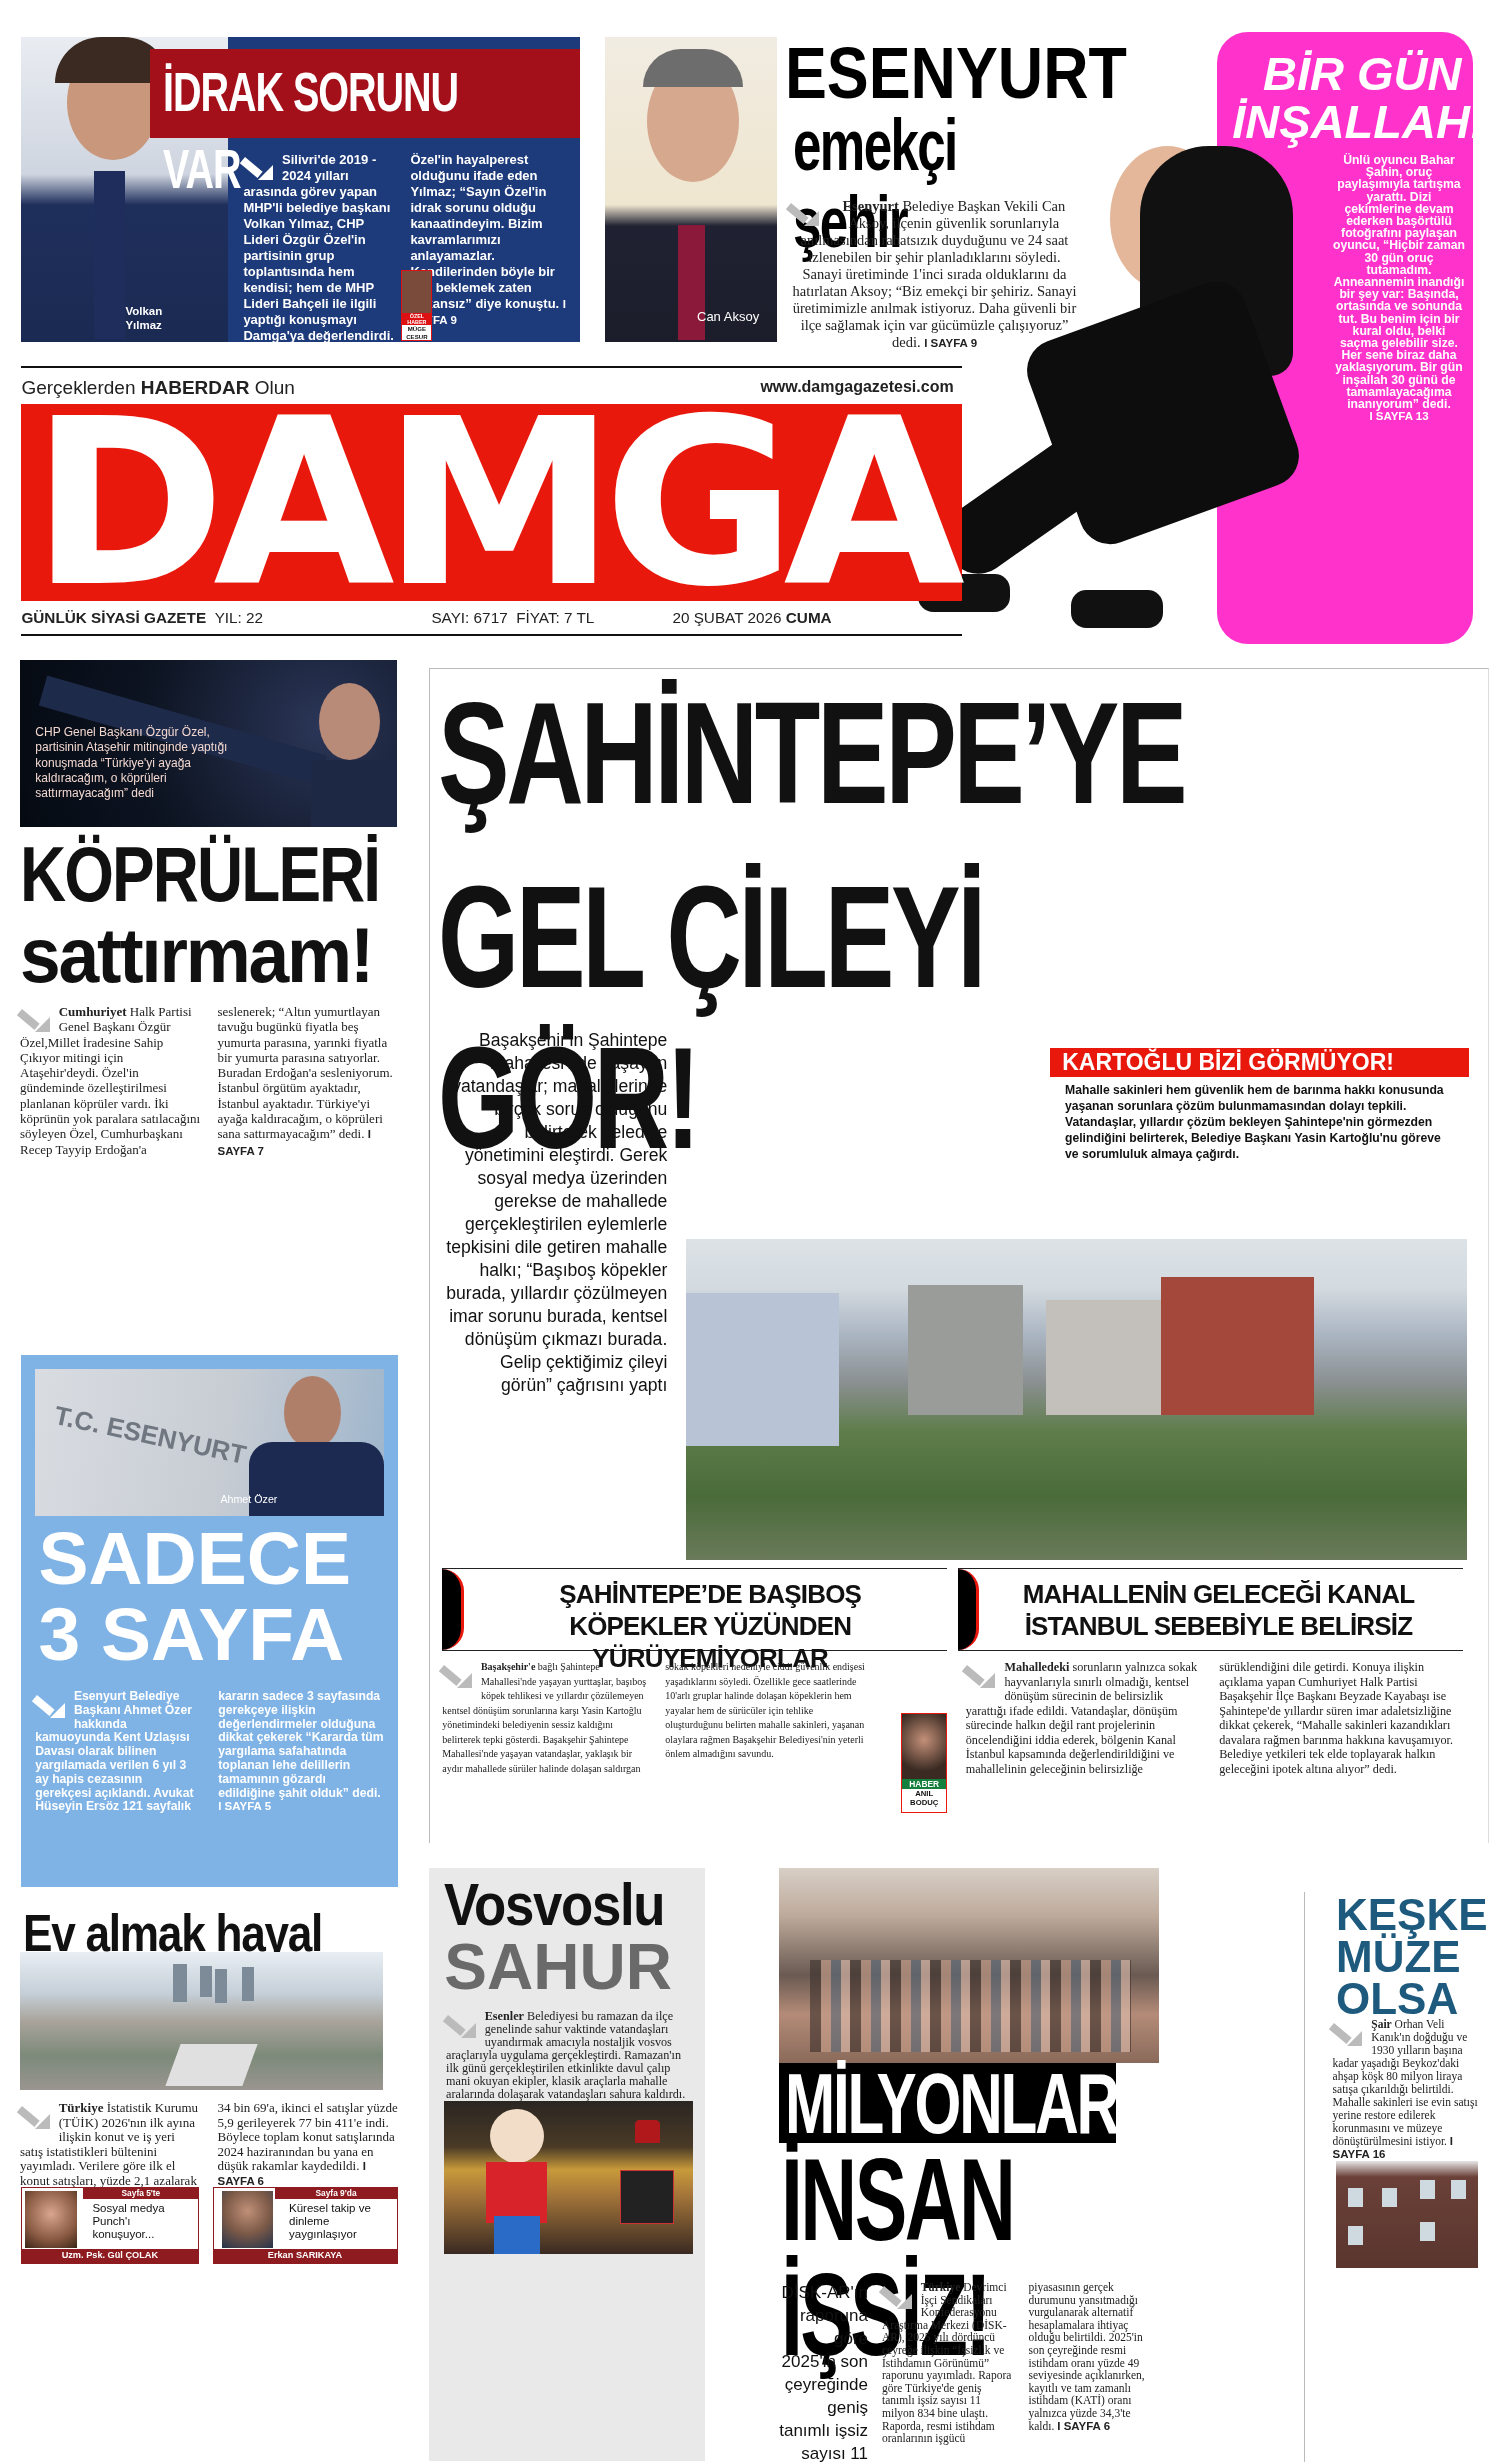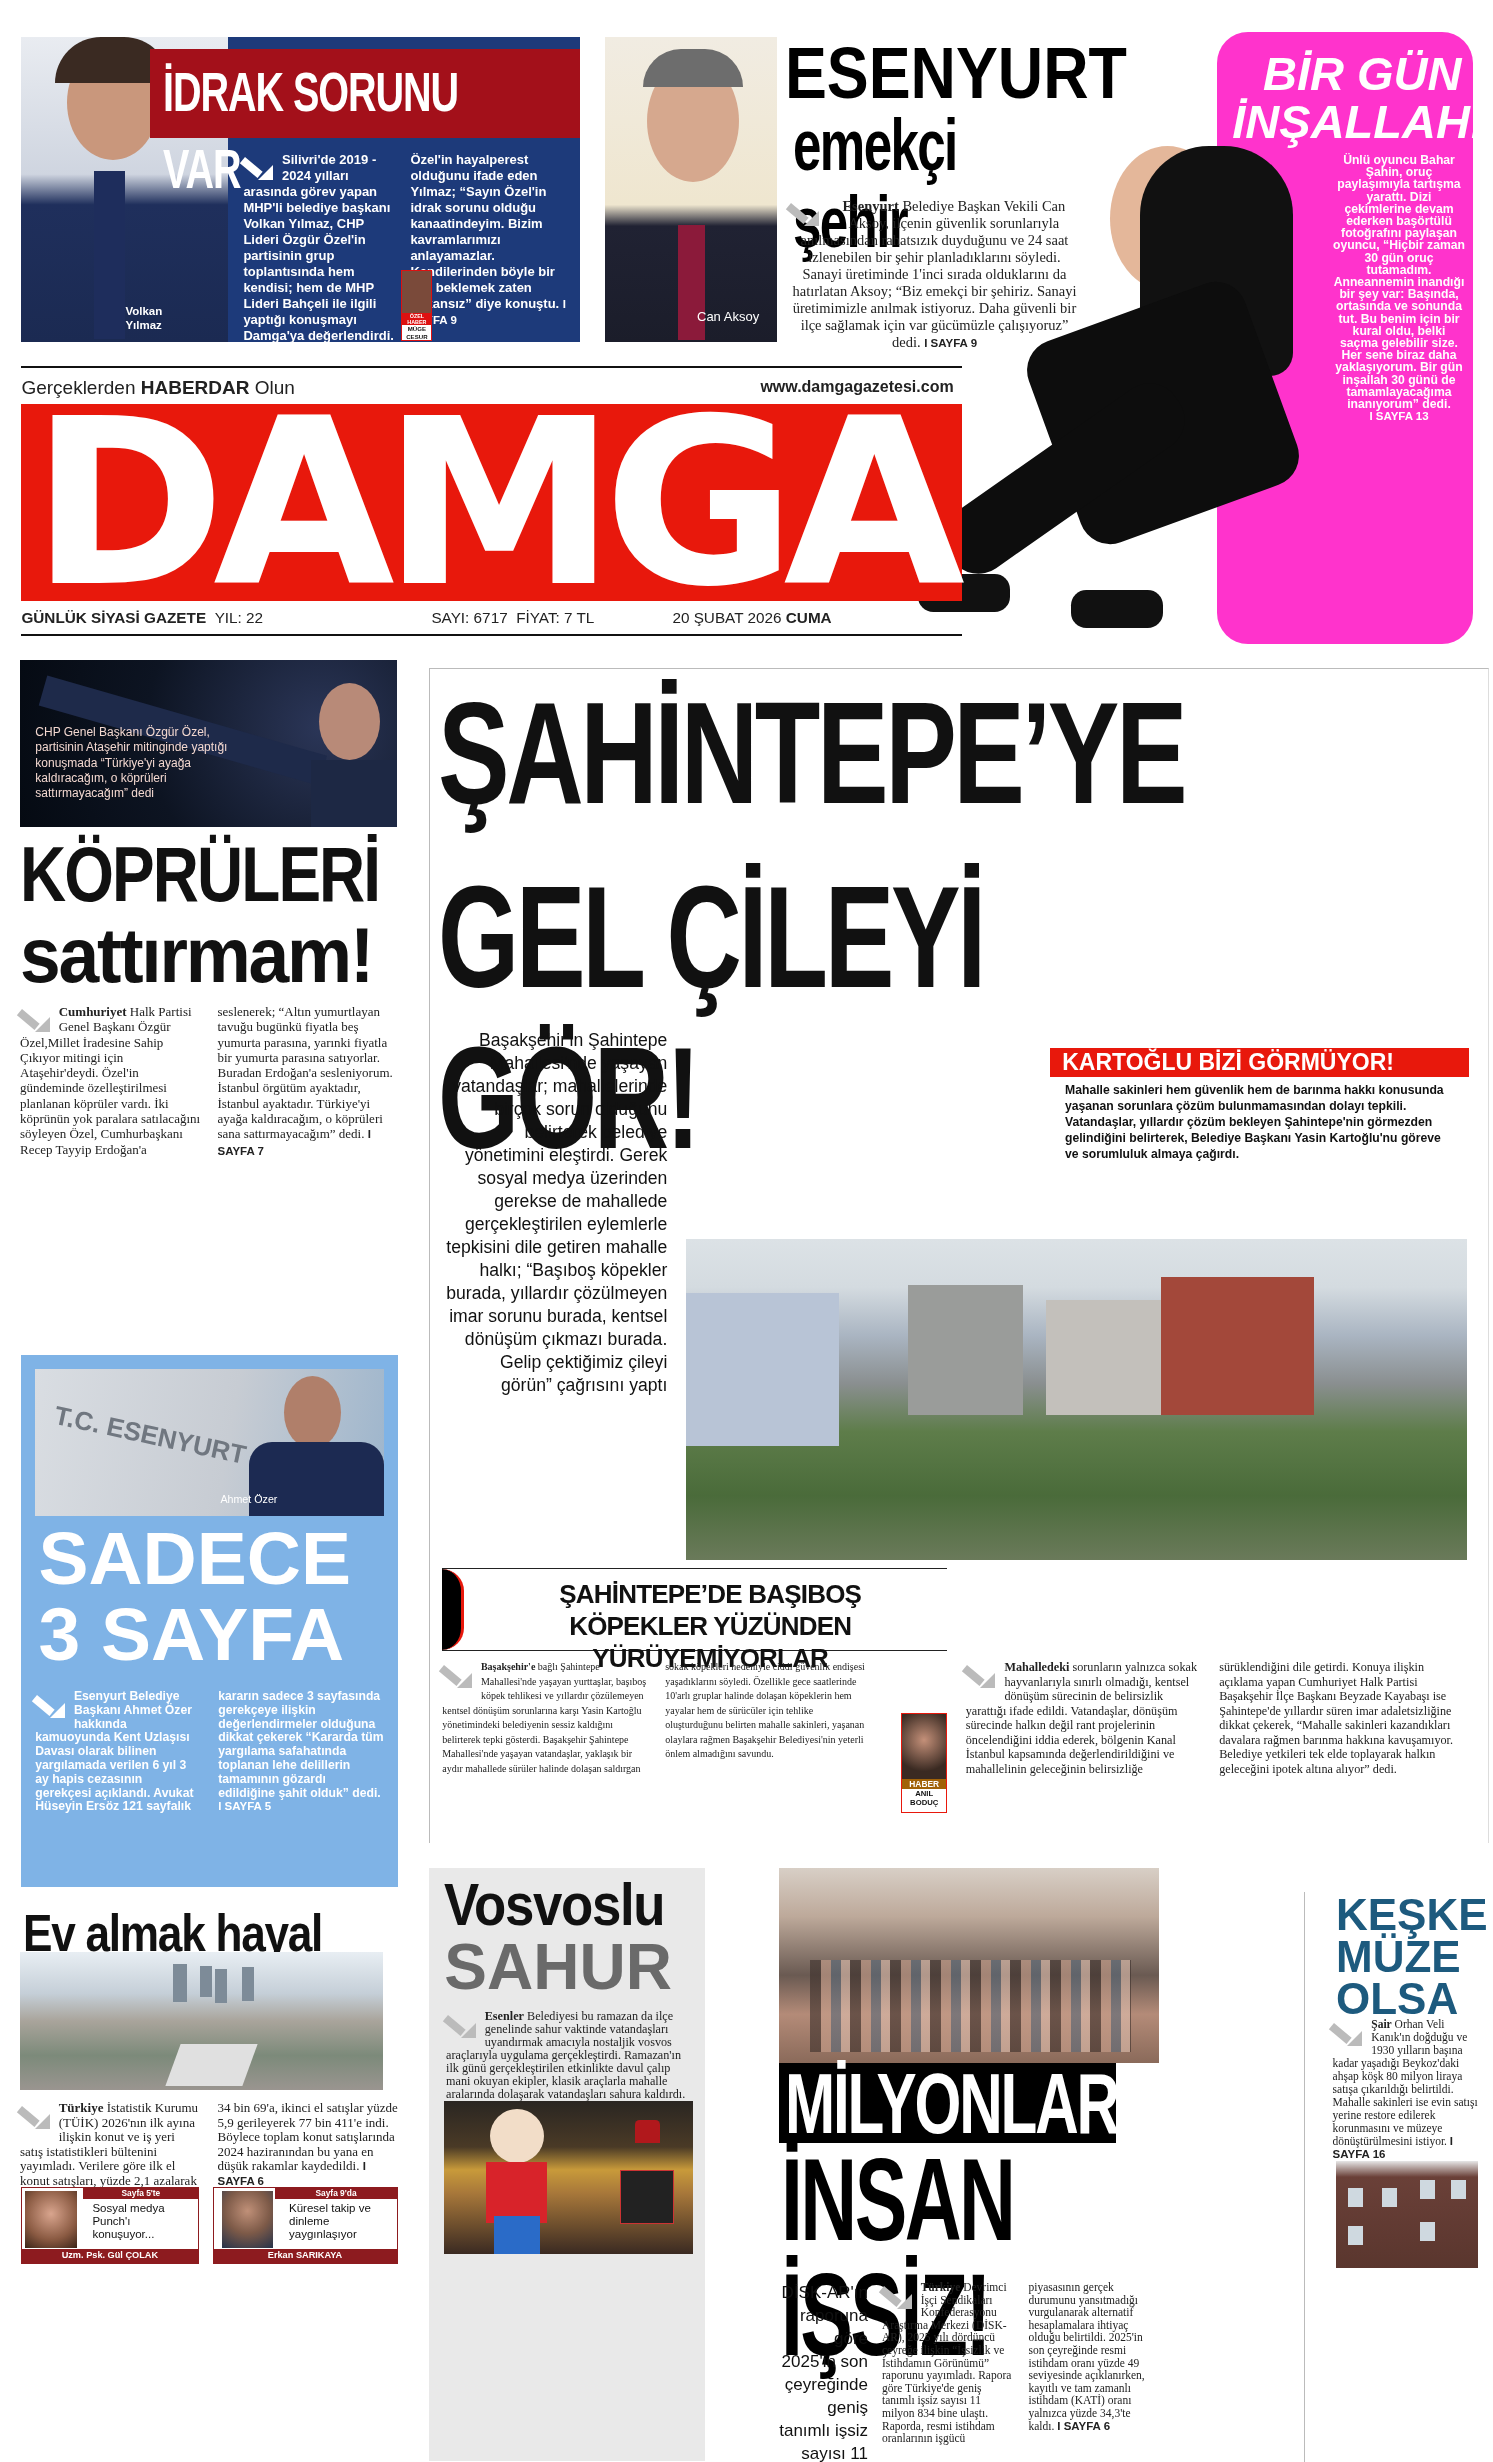--- a/index.html
+++ b/index.html
@@ -164,26 +164,30 @@
   <div class="abs" style="left:12.2px;top:899px;width:505px;height:268px;">
     <div class="abs" style="left:0;top:0;width:505px;height:83px;border-top:0.8px solid #222;border-bottom:0.8px solid #222;">
       <div style="position:absolute;left:0;top:0;width:21.4px;height:81px;background:#000;border-right:3.1px solid #e8180c;border-radius:0 23px 23px 0"></div>
       <div class="cond" style="position:absolute;left:46px;top:9.2px;width:444px;font-size:26px;line-height:32px;text-align:center;letter-spacing:-0.8px">ŞAHİNTEPE’DE BAŞIBOŞ KÖPEKLER YÜZÜNDEN YÜRÜYEMİYORLAR</div>
     </div>
     <div class="abs body-serif cols2" style="left:0;top:92px;width:429px;height:172px;font-size:10px;line-height:14.5px">
       <span class="arrow"></span><span class="lead">Başakşehir'e</span><span> bağlı Şahintepe Mahallesi'nde yaşayan yurttaşlar, başıboş köpek tehlikesi ve yıllardır çözülemeyen kentsel dönüşüm sorunlarına karşı Yasin Kartoğlu yönetimindeki belediyenin sessiz kaldığını belirterek tepki gösterdi. Başakşehir Şahintepe Mahallesi'nde yaşayan vatandaşlar, yaklaşık bir aydır mahallede sürüler halinde dolaşan saldırgan sokak köpekleri nedeniyle ciddi güvenlik endişesi yaşadıklarını söyledi. Özellikle gece saatlerinde 10'arlı gruplar halinde dolaşan köpeklerin hem yayalar hem de sürücüler için tehlike oluşturduğunu belirten mahalle sakinleri, yaşanan olaylara rağmen Başakşehir Belediyesi'nin yeterli önlem almadığını savundu.</span>
     </div>
     <div class="abs" style="left:459px;top:145px;width:46px;height:100px;border:1.5px solid #e8180c;">
       <div style="height:65px;background:radial-gradient(circle at 50% 40%,#c49079 0%,#3a2a22 70%)"></div>
-      <div style="background:#a16207;color:#fff;font:bold 8.4px 'Liberation Sans',sans-serif;text-align:center">HABER</div>
+      <div style="background:#15803d;color:#fff;font:bold 8.4px 'Liberation Sans',sans-serif;text-align:center">HABER</div>
       <div style="font:bold 7.7px 'Liberation Sans',sans-serif;text-align:center">ANIL BODUÇ</div>
     </div>
   </div>
 
   <div class="abs" style="left:528px;top:899px;width:505px;height:268px;">
+    <div class="abs" style="left:0;top:0;width:505px;height:83px;border-top:0.8px solid #222;border-bottom:0.8px solid #222;">
+      <div style="position:absolute;left:0;top:0;width:21.4px;height:81px;background:#000;border-right:3.1px solid #e8180c;border-radius:0 23px 23px 0"></div>
+      <div class="cond" style="position:absolute;left:46px;top:9.2px;width:429px;font-size:26px;line-height:32px;text-align:center;letter-spacing:-0.8px">MAHALLENİN GELECEĞİ KANAL İSTANBUL SEBEBİYLE BELİRSİZ</div>
+    </div>
     <div class="abs body-serif cols2" style="left:7.7px;top:92px;width:490px;height:172px;font-size:12.2px;line-height:14.5px">
       <span class="arrow"></span><span class="lead">Mahalledeki</span><span> sorunların yalnızca sokak hayvanlarıyla sınırlı olmadığı, kentsel dönüşüm sürecinin de belirsizlik yarattığı ifade edildi. Vatandaşlar, dönüşüm sürecinde halkın değil rant projelerinin öncelendiğini iddia ederek, bölgenin Kanal İstanbul kapsamında değerlendirildiğini ve mahallelinin geleceğinin belirsizliğe sürüklendiğini dile getirdi. Konuya ilişkin açıklama yapan Cumhuriyet Halk Partisi Başakşehir İlçe Başkanı Beyzade Kayabaşı ise Şahintepe'de yıllardır süren imar adaletsizliğine dikkat çekerek, “Mahalle sakinleri kazandıkları davalara rağmen barınma hakkına kavuşamıyor. Belediye yetkileri tek elde toplayarak halkın geleceğini ipotek altına alıyor” dedi.</span>
     </div>
   </div>
 </div>
 
 <div class="abs" style="left:429px;top:1868px;width:276px;height:593px;background:#e9e9e9;">
   <div class="abs cond" style="left:15.3px;top:6.1px;font-size:60px;line-height:61px;letter-spacing:-1.5px;transform:scaleX(0.88)">Vosvoslu</div>
   <div class="abs cond" style="left:15.3px;top:65px;font-size:64px;line-height:69px;color:#6a6a6a">SAHUR</div>
   <div class="abs body-serif" style="left:17px;top:142px;width:245px;font-size:12.2px;line-height:13px">

